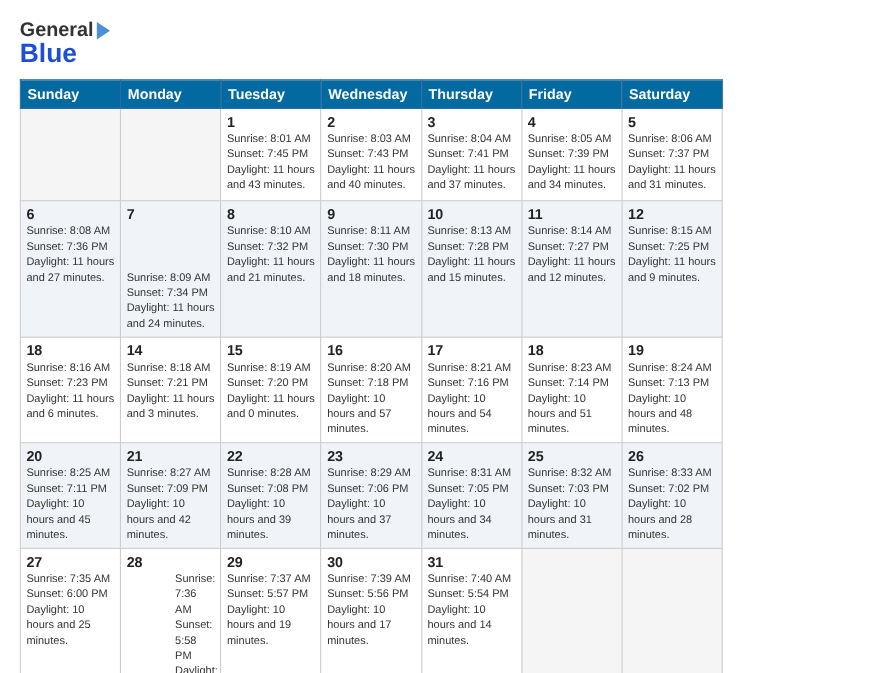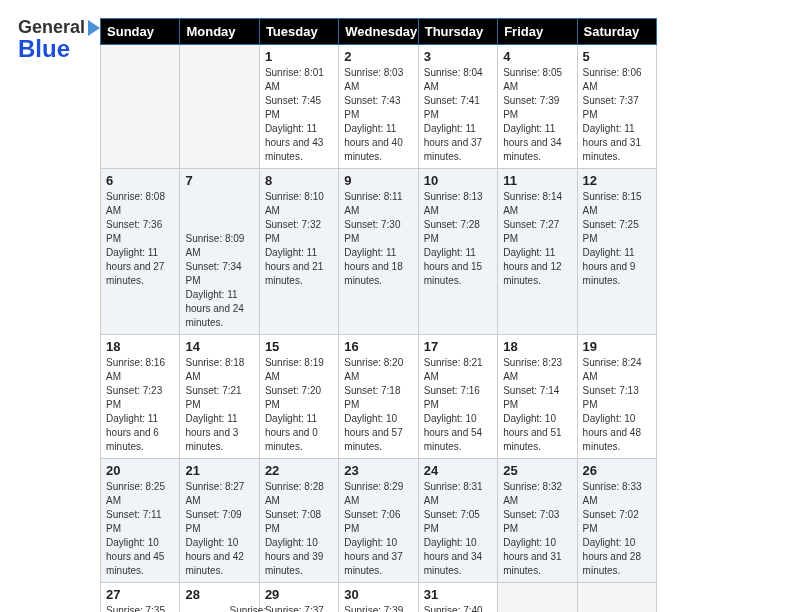--- a/index.html
+++ b/index.html
@@ -8,21 +8,21 @@
       height: 612px;
       font-family: Arial, sans-serif;
       background: #fff;
       overflow: hidden;
     }
     .page {
       width: 675px;
       height: 612px;
       padding: 18px 18px 10px 18px;
       display: flex;
-      flex-direction: row;
+      flex-direction: column;
     }
     .header {
       display: flex;
       justify-content: space-between;
       align-items: flex-start;
       margin-bottom: 10px;
     }
     .logo {
       display: flex;
       align-items: center;
@@ -40,21 +40,21 @@
       color: #555;
     }
     .calendar {
       flex: 1;
       border: 1px solid #ccc;
       border-collapse: collapse;
       width: 100%;
       table-layout: fixed;
     }
     .calendar th {
-      background: #000000;
+      background: #0369a1;
       color: #fff;
       text-align: left;
       padding: 5px 6px;
       font-size: 13px;
       font-weight: bold;
       border: 1px solid #2d6aa0;
     }
     .calendar td {
       vertical-align: top;
       padding: 4px 5px;

